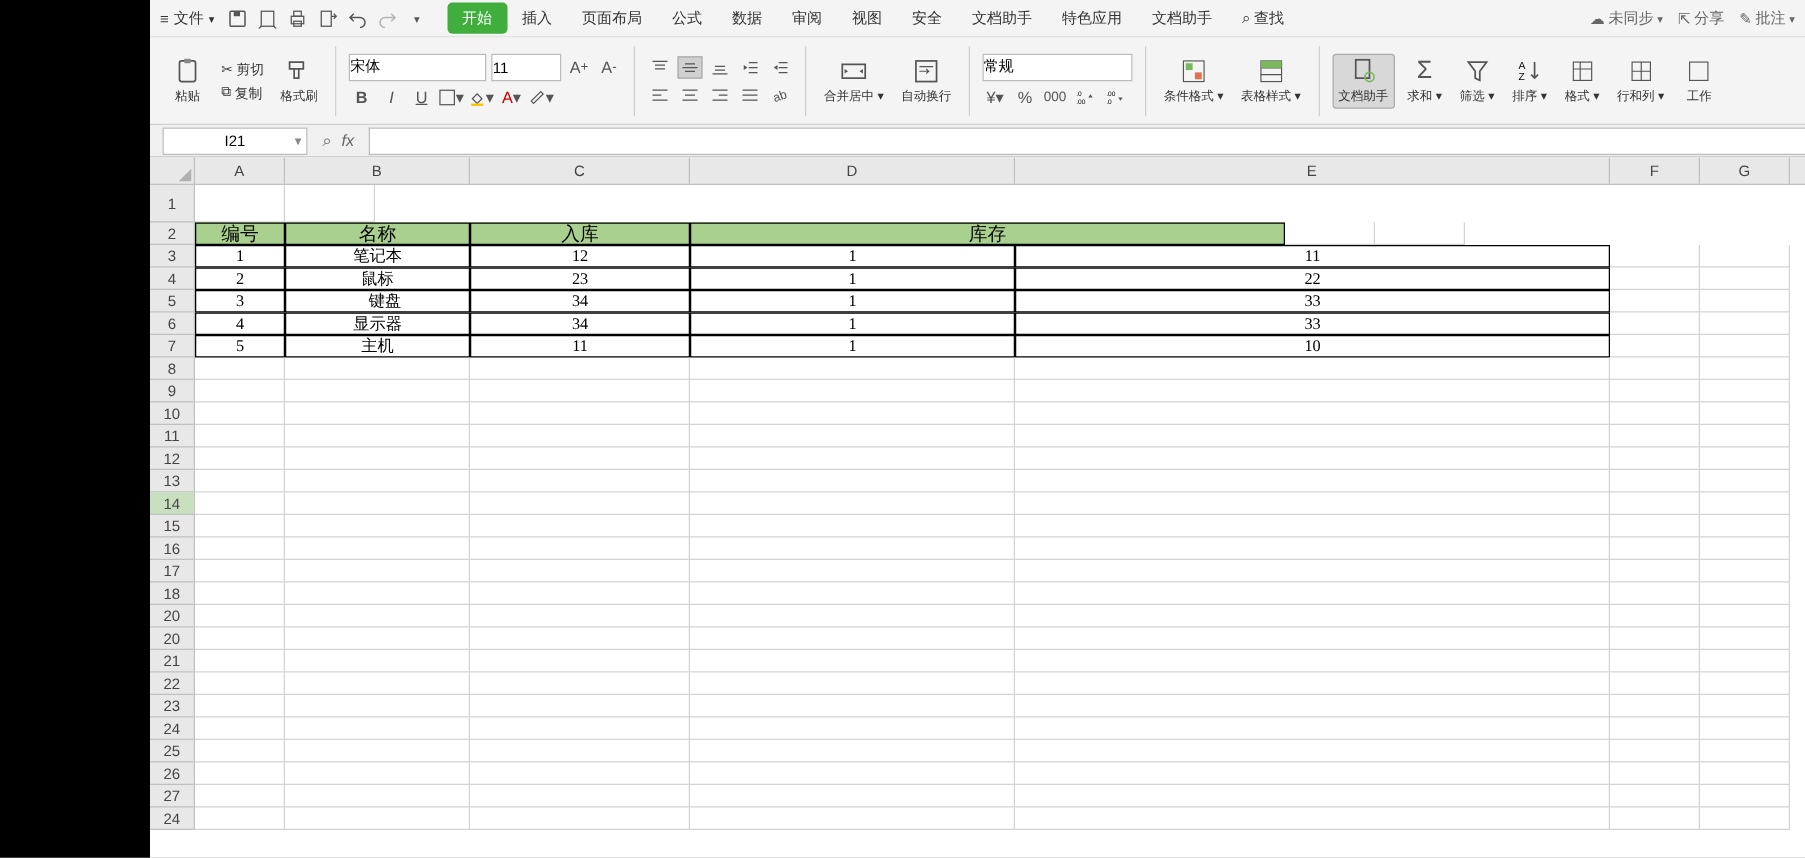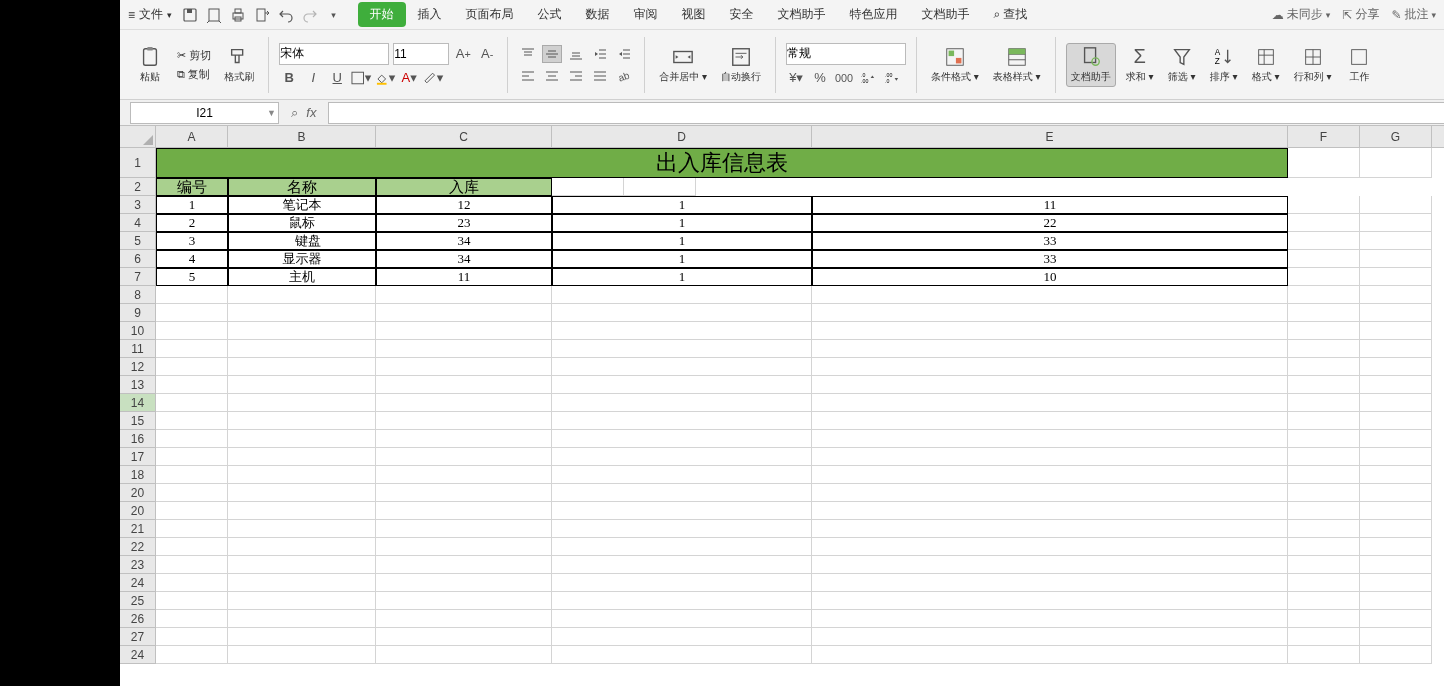--- a/index.html
+++ b/index.html
@@ -30,21 +30,21 @@
 .rb-smallbtn { display: flex; align-items: center; gap: 3px; padding: 1px 3px; cursor: pointer; font-size: 11px; }
 .font-select, .size-select, .number-select { height: 22px; font-size: 12px; border: 1px solid #bbb; background: #fff; }
 .font-select { width: 110px; }
 .size-select { width: 56px; }
 .number-select { width: 120px; }
 .mini-btn { width: 20px; height: 18px; border: none; background: transparent; display: flex; align-items: center; justify-content: center; cursor: pointer; color: #555; font-size: 13px; }
 .mini-btn svg { width: 14px; height: 14px; }
 
 
 .fbar { height: 26px; display: flex; align-items: center; border-bottom: 1px solid #c0c0c0; background: #f0f0f0; }
-.namebox { width: 149px; height: 22px; margin-left: 10px; border: 1px solid #bbb; background: #fff; display: flex; align-items: center; justify-content: center; font-size: 12px; position: relative; }
+.namebox { width: 116px; height: 22px; margin-left: 10px; border: 1px solid #bbb; background: #fff; display: flex; align-items: center; justify-content: center; font-size: 12px; position: relative; }
 .namebox .dd { position: absolute; right: 2px; color: #888; font-size: 9px; }
 .fx-icons { display: flex; gap: 8px; margin: 0 12px; color: #666; font-size: 13px; align-items: center; }
 .formula-input { flex: 1; height: 22px; border: 1px solid #bbb; border-right: none; background: #fff; margin-right: 0; font-size: 12px; padding: 0 6px; }
 
 
 .sheet-area { position: absolute; top: 126px; left: 0; right: 0; bottom: 0; overflow: hidden; background: #fff; }
 .corner { position: absolute; left: 0; top: 0; width: 36px; height: 22px; background: #e8e8e8; border-right: 1px solid #c0c0c0; border-bottom: 1px solid #c0c0c0; }
 .corner::after { content: ""; position: absolute; right: 2px; bottom: 2px; width: 0; height: 0; border-style: solid; border-width: 0 0 10px 10px; border-color: transparent transparent #b0b0b0 transparent; }
 .col-headers { position: absolute; left: 36px; top: 0; right: 0; height: 22px; display: flex; background: #e8e8e8; border-bottom: 1px solid #c0c0c0; }
 .col-h { border-right: 1px solid #c0c0c0; display: flex; align-items: center; justify-content: center; font-size: 12px; color: #444; }
@@ -462,28 +462,28 @@
         <div class="row-h">22</div>
         <div class="row-h">23</div>
         <div class="row-h">24</div>
         <div class="row-h">25</div>
         <div class="row-h">26</div>
         <div class="row-h">27</div>
         <div class="row-h">24</div>
       </div>
     <div class="cells" id="cells">
         <div class="row tall">
-          <div class="cell title-cell" style="width: 1132px;">出入库信息表</div>
           <div class="cell" style="width: 72px;"></div>
           <div class="cell" style="width: 72px;"></div>
         </div>
         <div class="row">
           <div class="cell header-cell" style="width: 72px;">编号</div>
           <div class="cell header-cell" style="width: 148px;">名称</div>
           <div class="cell header-cell" style="width: 176px;">入库</div>
+          <div class="cell header-cell" style="width: 476px;">库存</div>
           <div class="cell" style="width: 72px;"></div>
           <div class="cell" style="width: 72px;"></div>
         </div>
         <div class="row">
           <div class="cell data-cell" style="width: 72px;">1</div>
           <div class="cell data-cell" style="width: 148px;">笔记本</div>
           <div class="cell data-cell" style="width: 176px;">12</div>
           <div class="cell data-cell" style="width: 260px;">1</div>
           <div class="cell data-cell" style="width: 476px;">11</div>
           <div class="cell" style="width: 72px;"></div>

